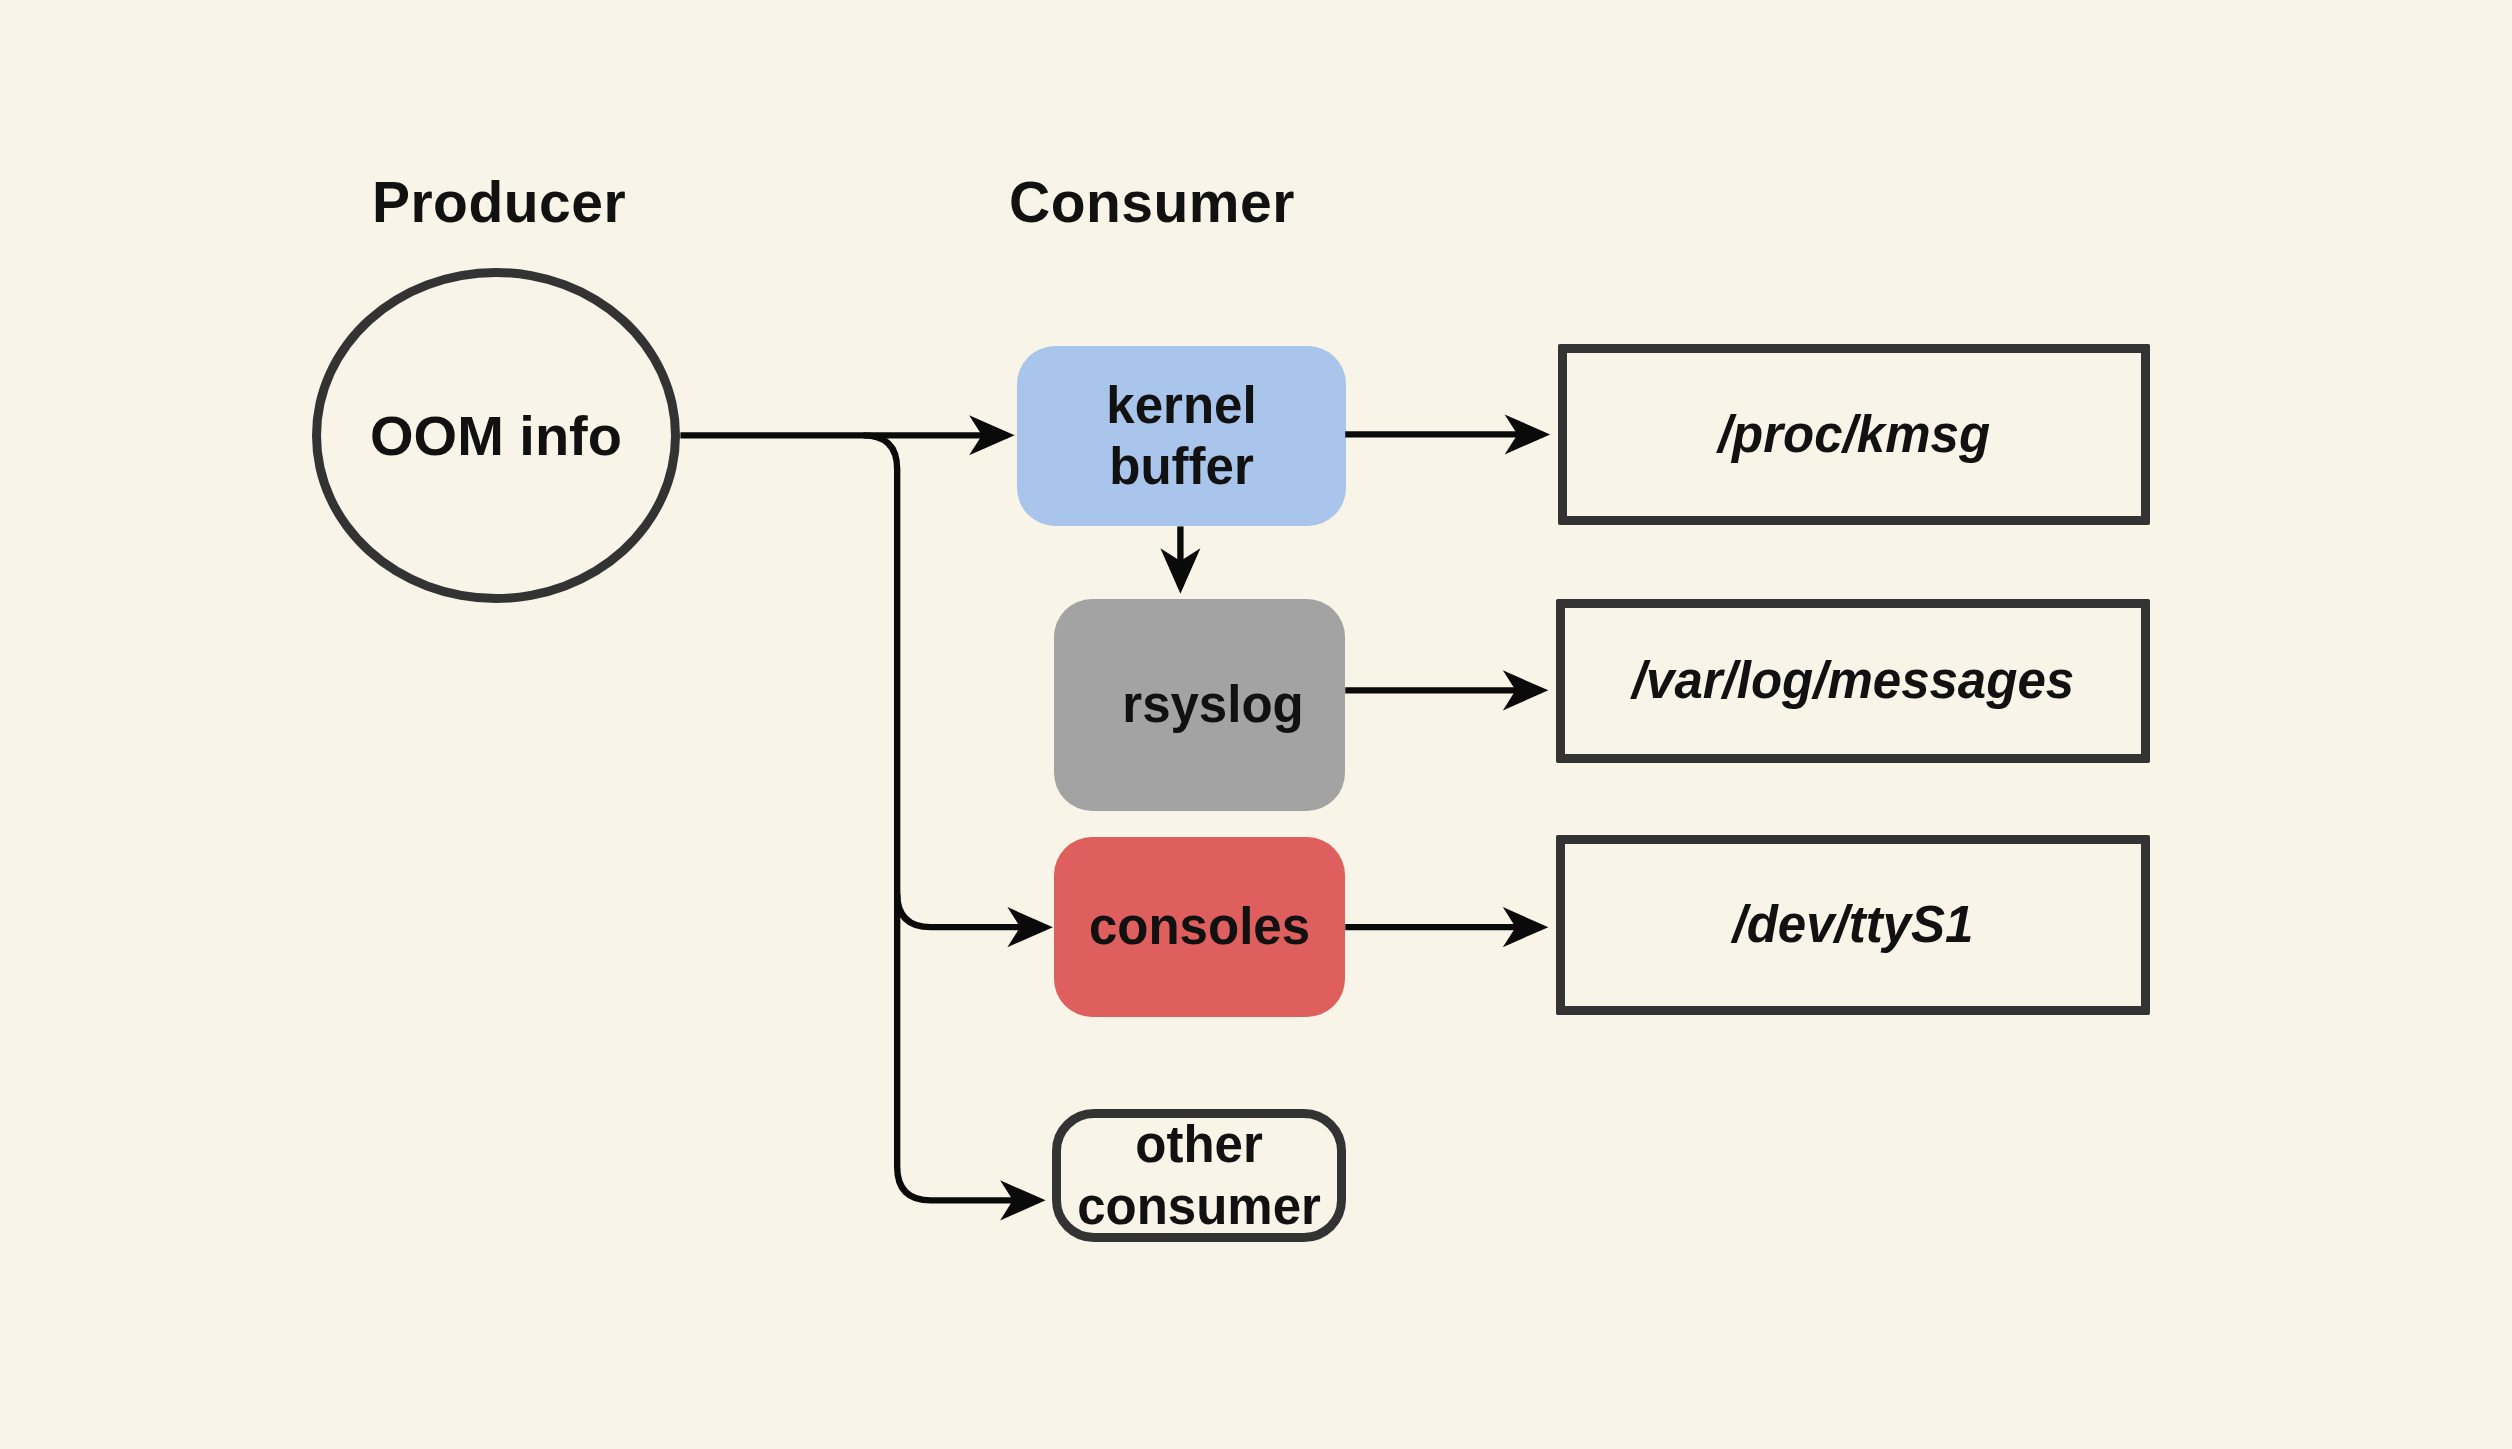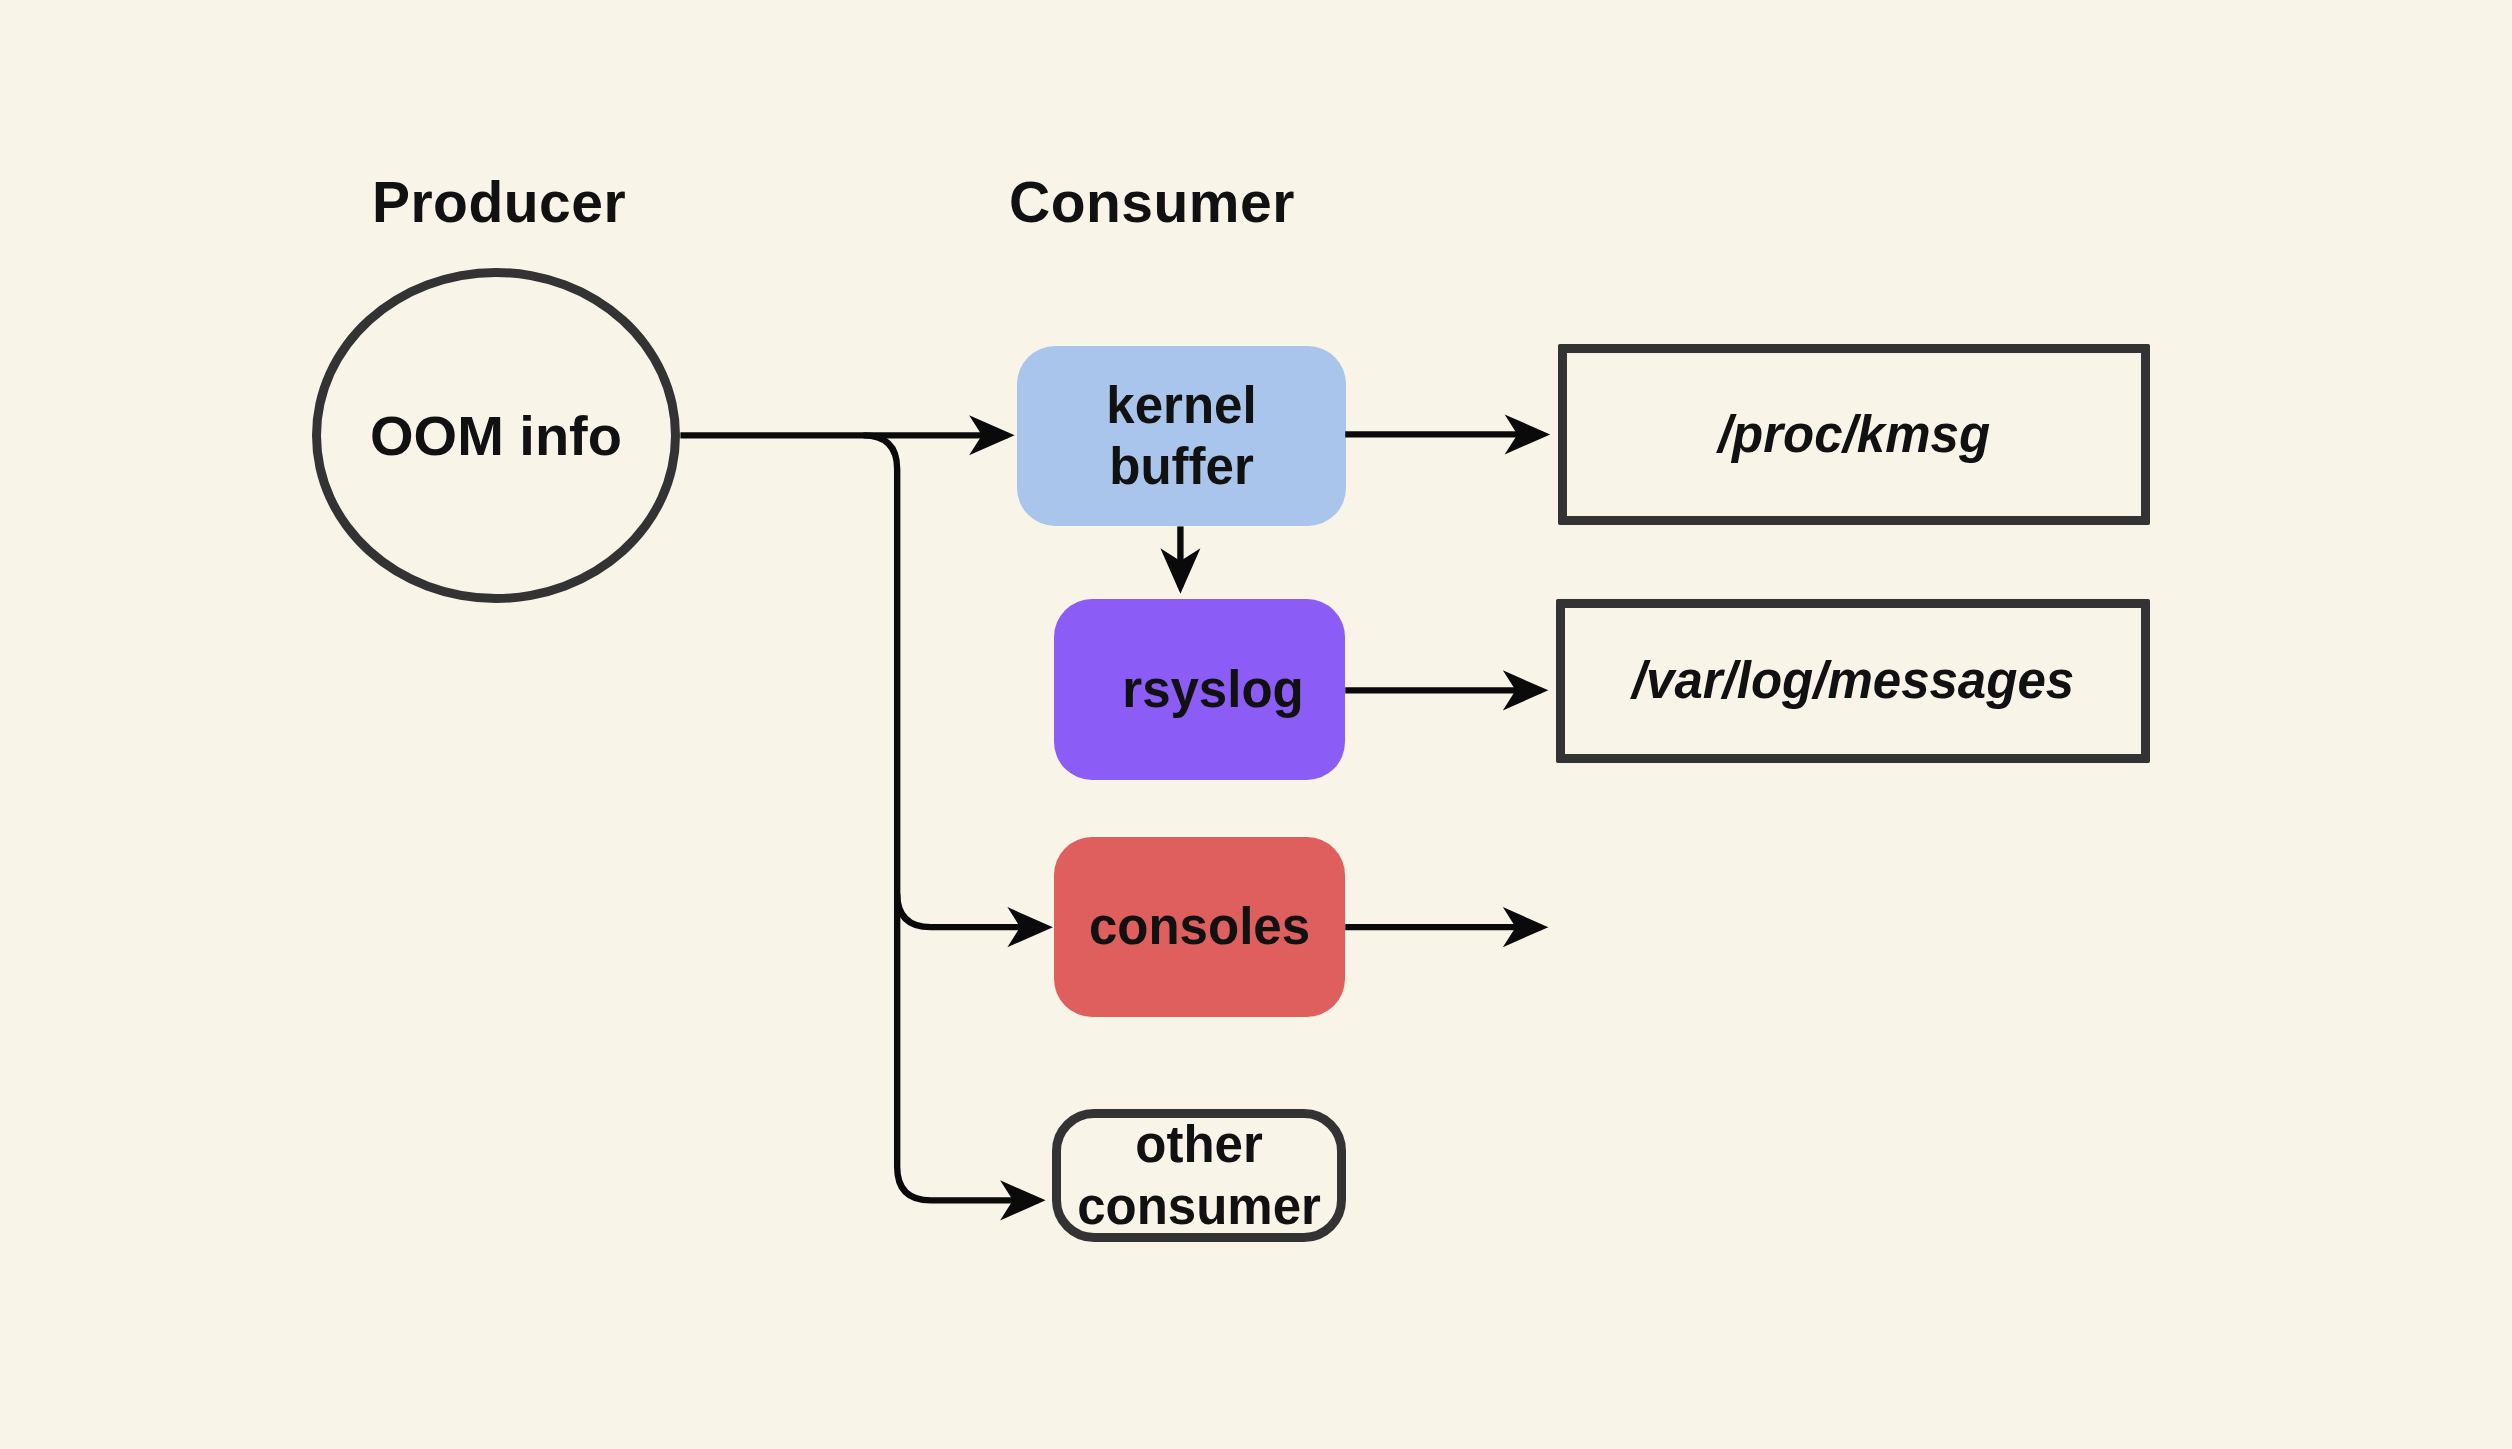--- a/index.html
+++ b/index.html
@@ -92,35 +92,38 @@
   <div class="heading" style="left:970px; top:169px;">Consumer</div>
 
   <div class="node ellipse" style="left: 312px; top: 268px; width: 368px; height: 335px; background: transparent;">
     <span class="node-label">OOM info</span>
   </div>
 
   <div class="node pill" style="left: 1017px; top: 346px; width: 329px; height: 180px; padding: 12px 36px; background: rgb(169, 197, 236);">
     <span class="node-label">kernel buffer</span>
   </div>
 
-  <div class="node pill" style="left: 1054px; top: 599px; width: 291px; height: 181px; background: #8b5cf6; padding-left: 27px;">
+  <div class="node pill" style="left: 1054px; top: 599px; width: 291px; height: 212px; background: #a3a3a3; padding-left: 27px;">
     <span class="node-label">rsyslog</span>
   </div>
 
   <div class="node pill" style="left: 1054px; top: 837px; width: 291px; height: 180px; background: rgb(223, 94, 94);">
     <span class="node-label">consoles</span>
   </div>
 
   <div class="node pill-outlined" style="left: 1052px; top: 1109px; width: 294px; height: 133px; padding: 0px 27px; background: transparent;">
     <span class="node-label">other consumer</span>
   </div>
 
   <div class="node rect-outlined" style="left: 1558px; top: 344px; width: 592px; height: 181px; background: transparent;">
     <span class="node-label">/proc/kmsg</span>
   </div>
 
   <div class="node rect-outlined" style="left: 1556px; top: 599px; width: 594px; height: 164px; background: transparent;">
     <span class="node-label">/var/log/messages</span>
   </div>
 
+  <div class="node rect-outlined" style="left: 1556px; top: 835px; width: 594px; height: 180px; background: transparent;">
+    <span class="node-label">/dev/ttyS1</span>
+  </div>
 
 </div>
 
 
 </body></html>

